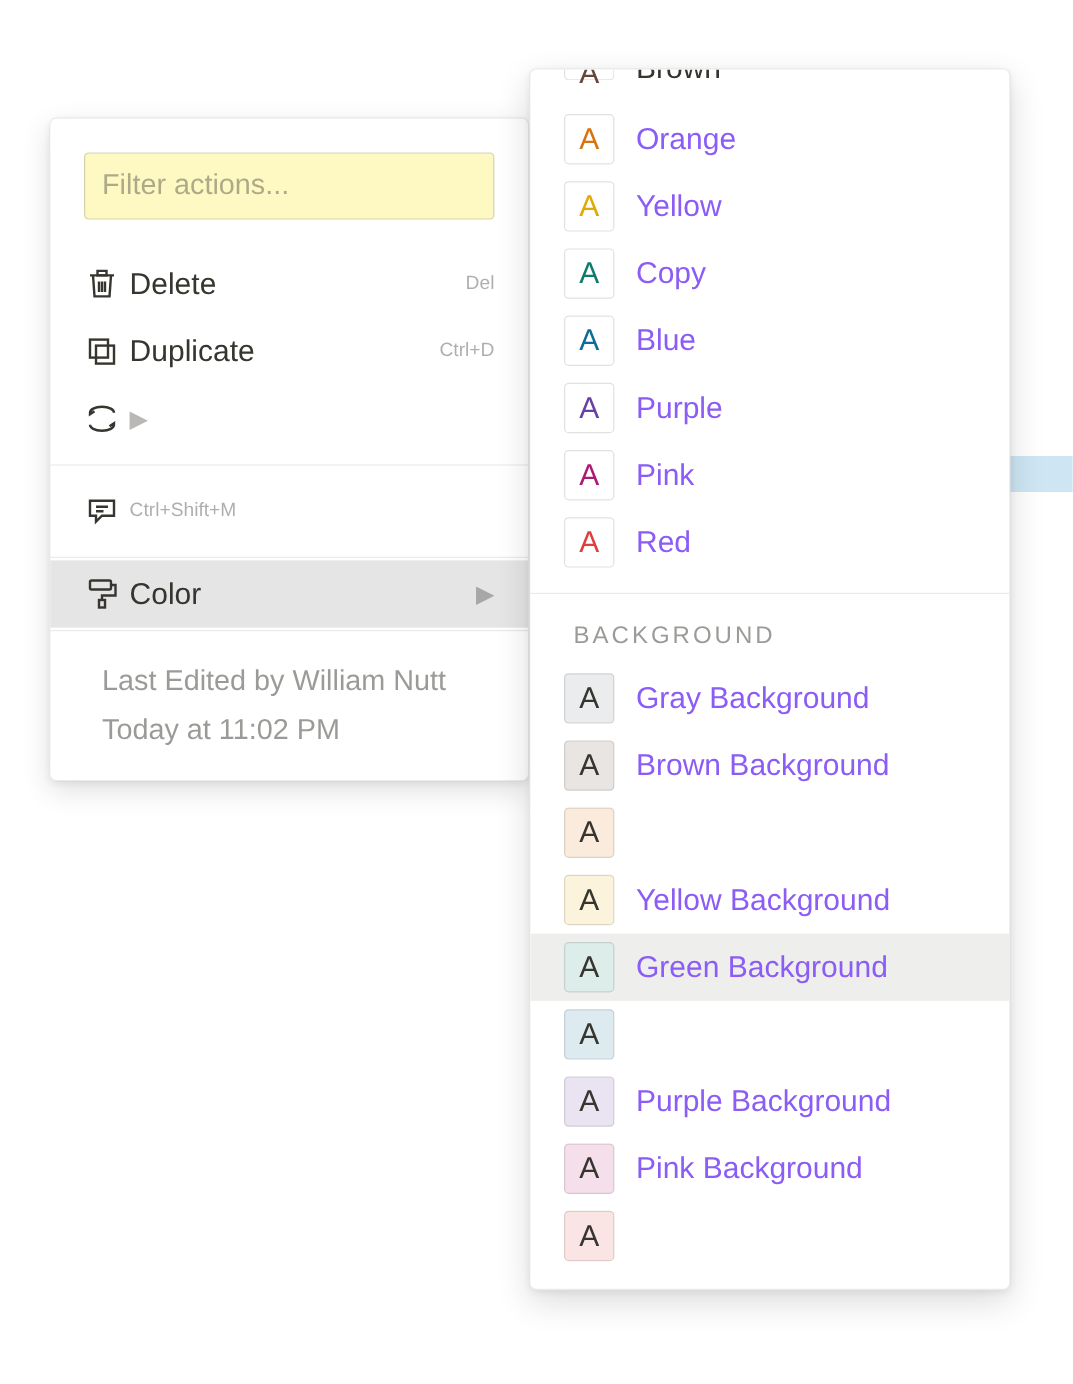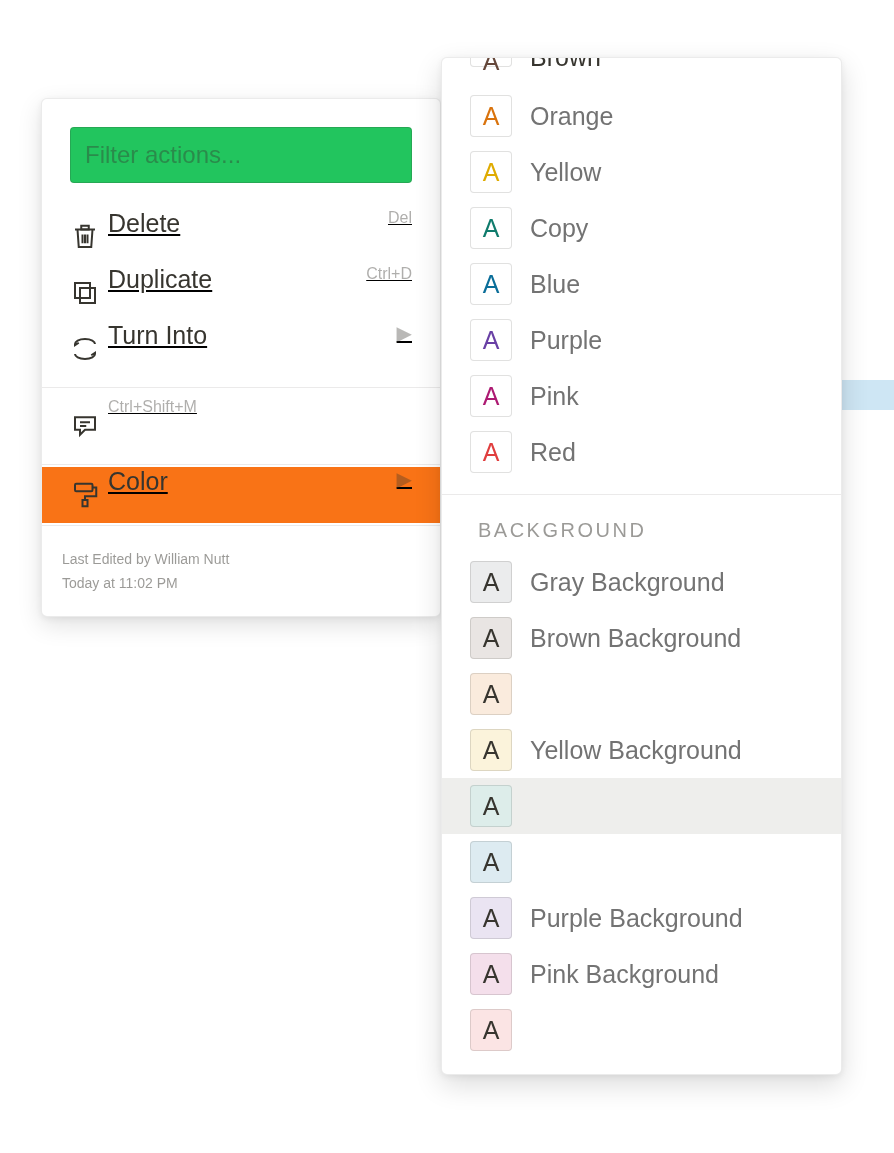--- a/index.html
+++ b/index.html
@@ -38,39 +38,39 @@
     .filter-box {
       margin: 0 28px 18px 28px;
     }
     .filter-input {
       width: 100%;
       height: 56px;
       padding: 0 14px;
       font-size: 24px;
       border: 1px solid rgba(55,53,47,0.2);
       border-radius: 4px;
-      background: #22c55e;
+      background: #fef9c3;
       color: #37352f;
       outline: none;
     }
     .filter-input::placeholder {
       color: rgba(55,53,47,0.4);
     }
     .menu-section {
       padding: 8px 0;
     }
     .menu-item {
       display: flex;
+      align-items: center;
       min-height: 56px;
       padding: 0 28px;
       cursor: pointer;
-      text-decoration: underline;
     }
     .menu-item.hover {
-      background: #f97316;
+      background: #e5e5e5;
     }
     .menu-icon {
       width: 38px;
       display: flex;
       align-items: center;
       color: #37352f;
     }
     .menu-icon svg {
       width: 30px;
       height: 30px;
@@ -87,22 +87,22 @@
     .submenu-arrow {
       color: rgba(55,53,47,0.35);
       font-size: 20px;
     }
     .divider {
       height: 1px;
       background: rgba(55,53,47,0.1);
       margin: 2px 0;
     }
     .meta {
-      padding: 20px 28px 10px 20px;
-      font-size: 14px;
+      padding: 20px 28px 10px 43px;
+      font-size: 24px;
       color: rgba(55,53,47,0.5);
       line-height: 1.7;
     }
 
     
     .color-menu {
       position: absolute;
       left: 441px;
       top: 57px;
       width: 401px;
@@ -134,21 +134,21 @@
       justify-content: center;
       border-radius: 4px;
       border: 1px solid rgba(55,53,47,0.15);
       font-size: 25px;
       font-weight: 500;
       background: #fff;
       margin-right: 18px;
     }
     .color-label {
       font-size: 25px;
-      color: #737373;
+      color: #8b5cf6;
       text-align: right;
     }
     .section-header {
       padding: 22px 28px 12px 36px;
       font-size: 20px;
       letter-spacing: 2.5px;
       color: rgba(55,53,47,0.5);
       font-weight: 500;
     }
     .partial-item {
@@ -209,21 +209,20 @@
       <span class="menu-shortcut">Ctrl+D</span>
     </div>
 
     <div class="menu-item">
       <span class="menu-icon">
         <svg viewBox="0 0 24 24" fill="none" stroke="currentColor" stroke-width="1.6">
           <path d="M20 8c0-2-3-4-8-4S4 6 4 8v1l3-2"></path>
             <path d="M4 16c0 2 3 4 8 4s8-2 8-4v-1l-3 2"></path>
         </svg>
       </span>
-      <span class="menu-label">Turn Into</span>
       <span class="submenu-arrow">▶</span>
     </div>
 
   </div>
 
   <div class="divider"></div>
 
   <div class="menu-section">
     <div class="menu-item">
       <span class="menu-icon">
@@ -314,20 +313,21 @@
         </div>
         <div class="color-item">
           <div class="swatch" style="color: rgb(55, 53, 47); background: rgb(250, 235, 221);">A</div>
         </div>
         <div class="color-item">
           <div class="swatch" style="color: rgb(55, 53, 47); background: rgb(251, 243, 219);">A</div>
           <span class="color-label">Yellow Background</span>
         </div>
         <div class="color-item hover">
           <div class="swatch" style="color: rgb(55, 53, 47); background: rgb(221, 237, 234);">A</div>
+          <span class="color-label">Green Background</span>
         </div>
         <div class="color-item">
           <div class="swatch" style="color: rgb(55, 53, 47); background: rgb(221, 235, 241);">A</div>
         </div>
         <div class="color-item">
           <div class="swatch" style="color: rgb(55, 53, 47); background: rgb(234, 228, 242);">A</div>
           <span class="color-label">Purple Background</span>
         </div>
         <div class="color-item">
           <div class="swatch" style="color: rgb(55, 53, 47); background: rgb(244, 223, 235);">A</div>

